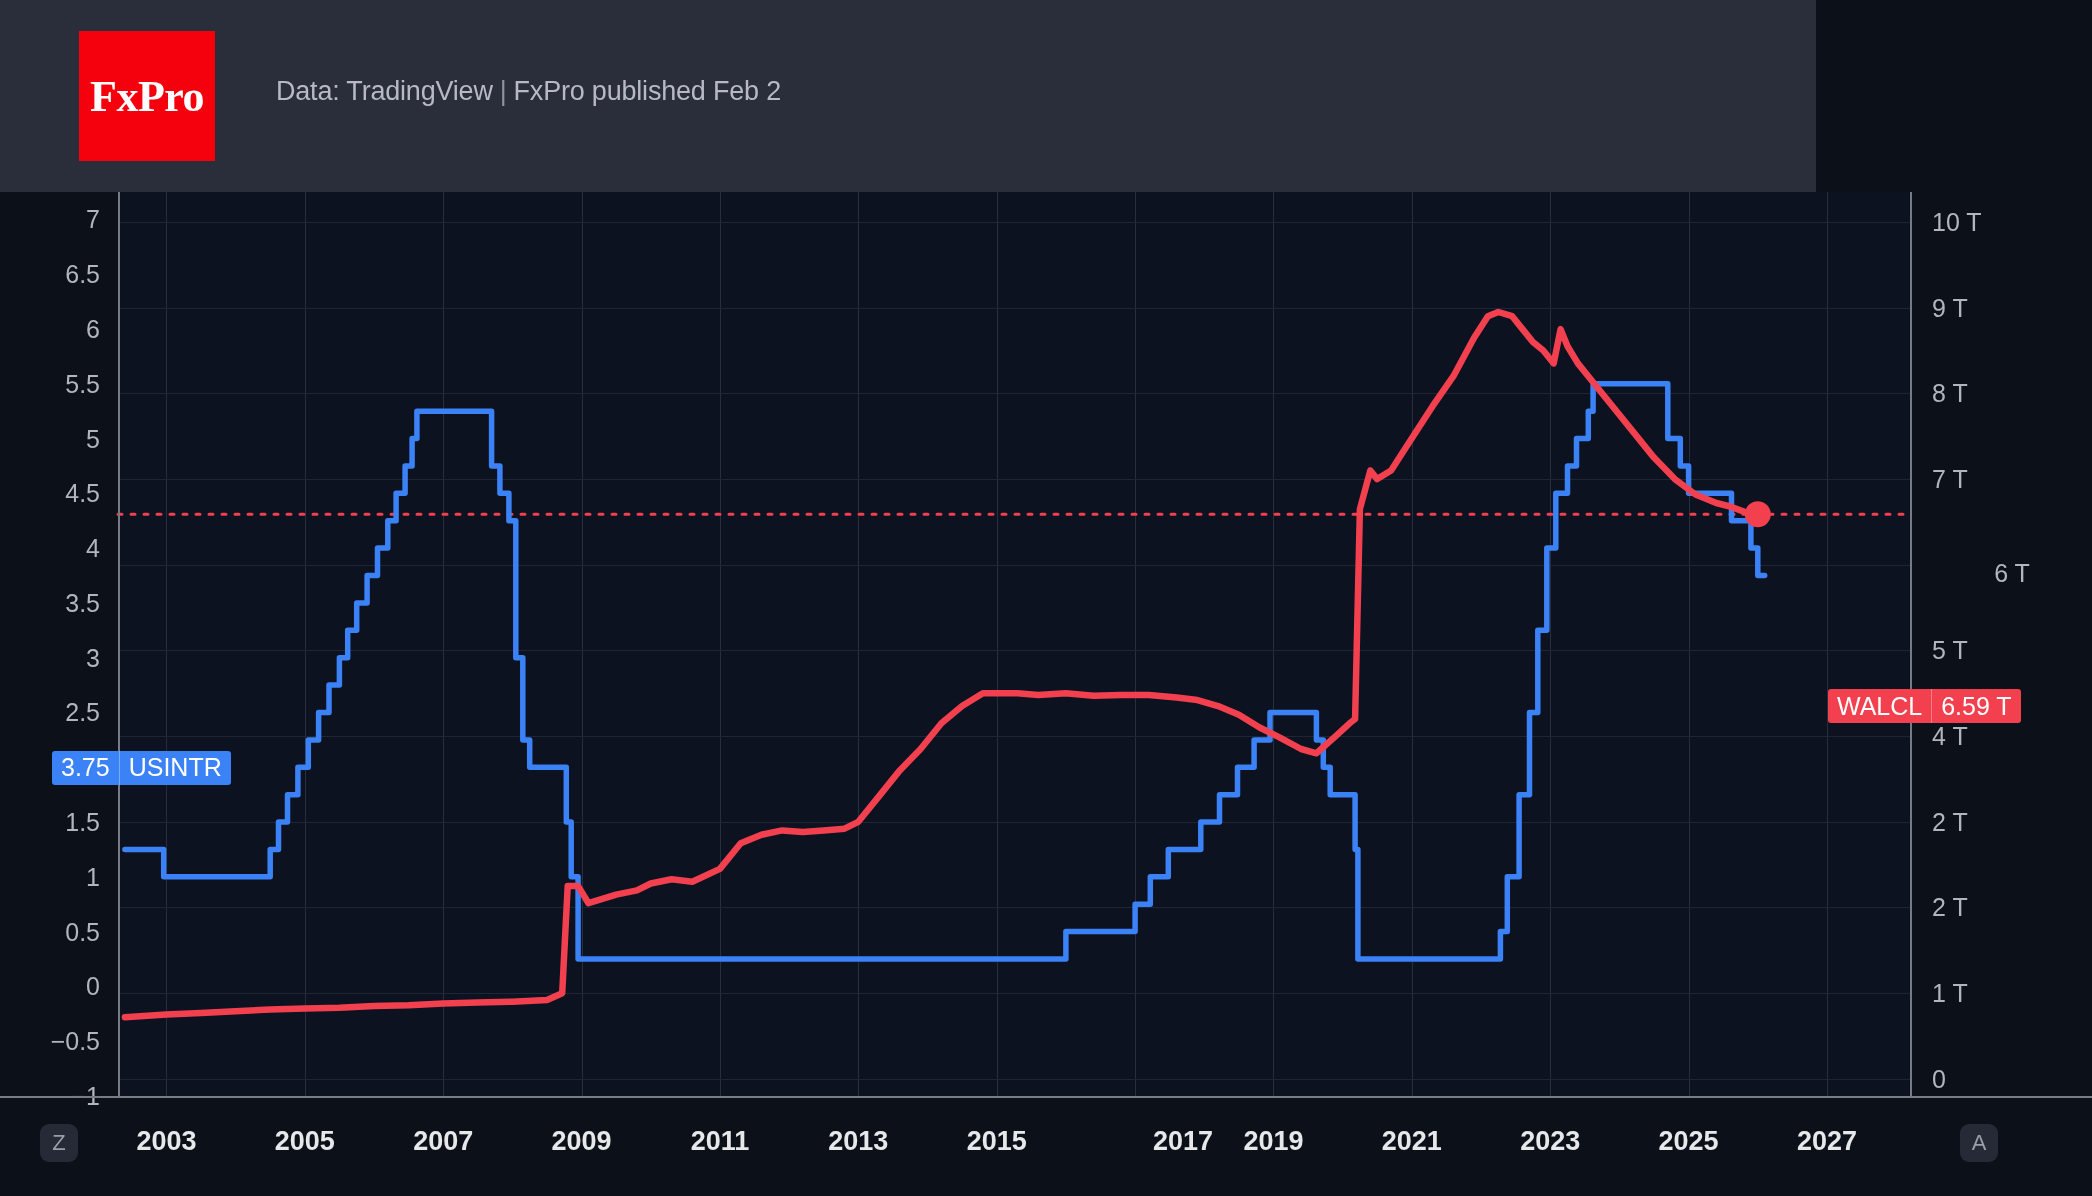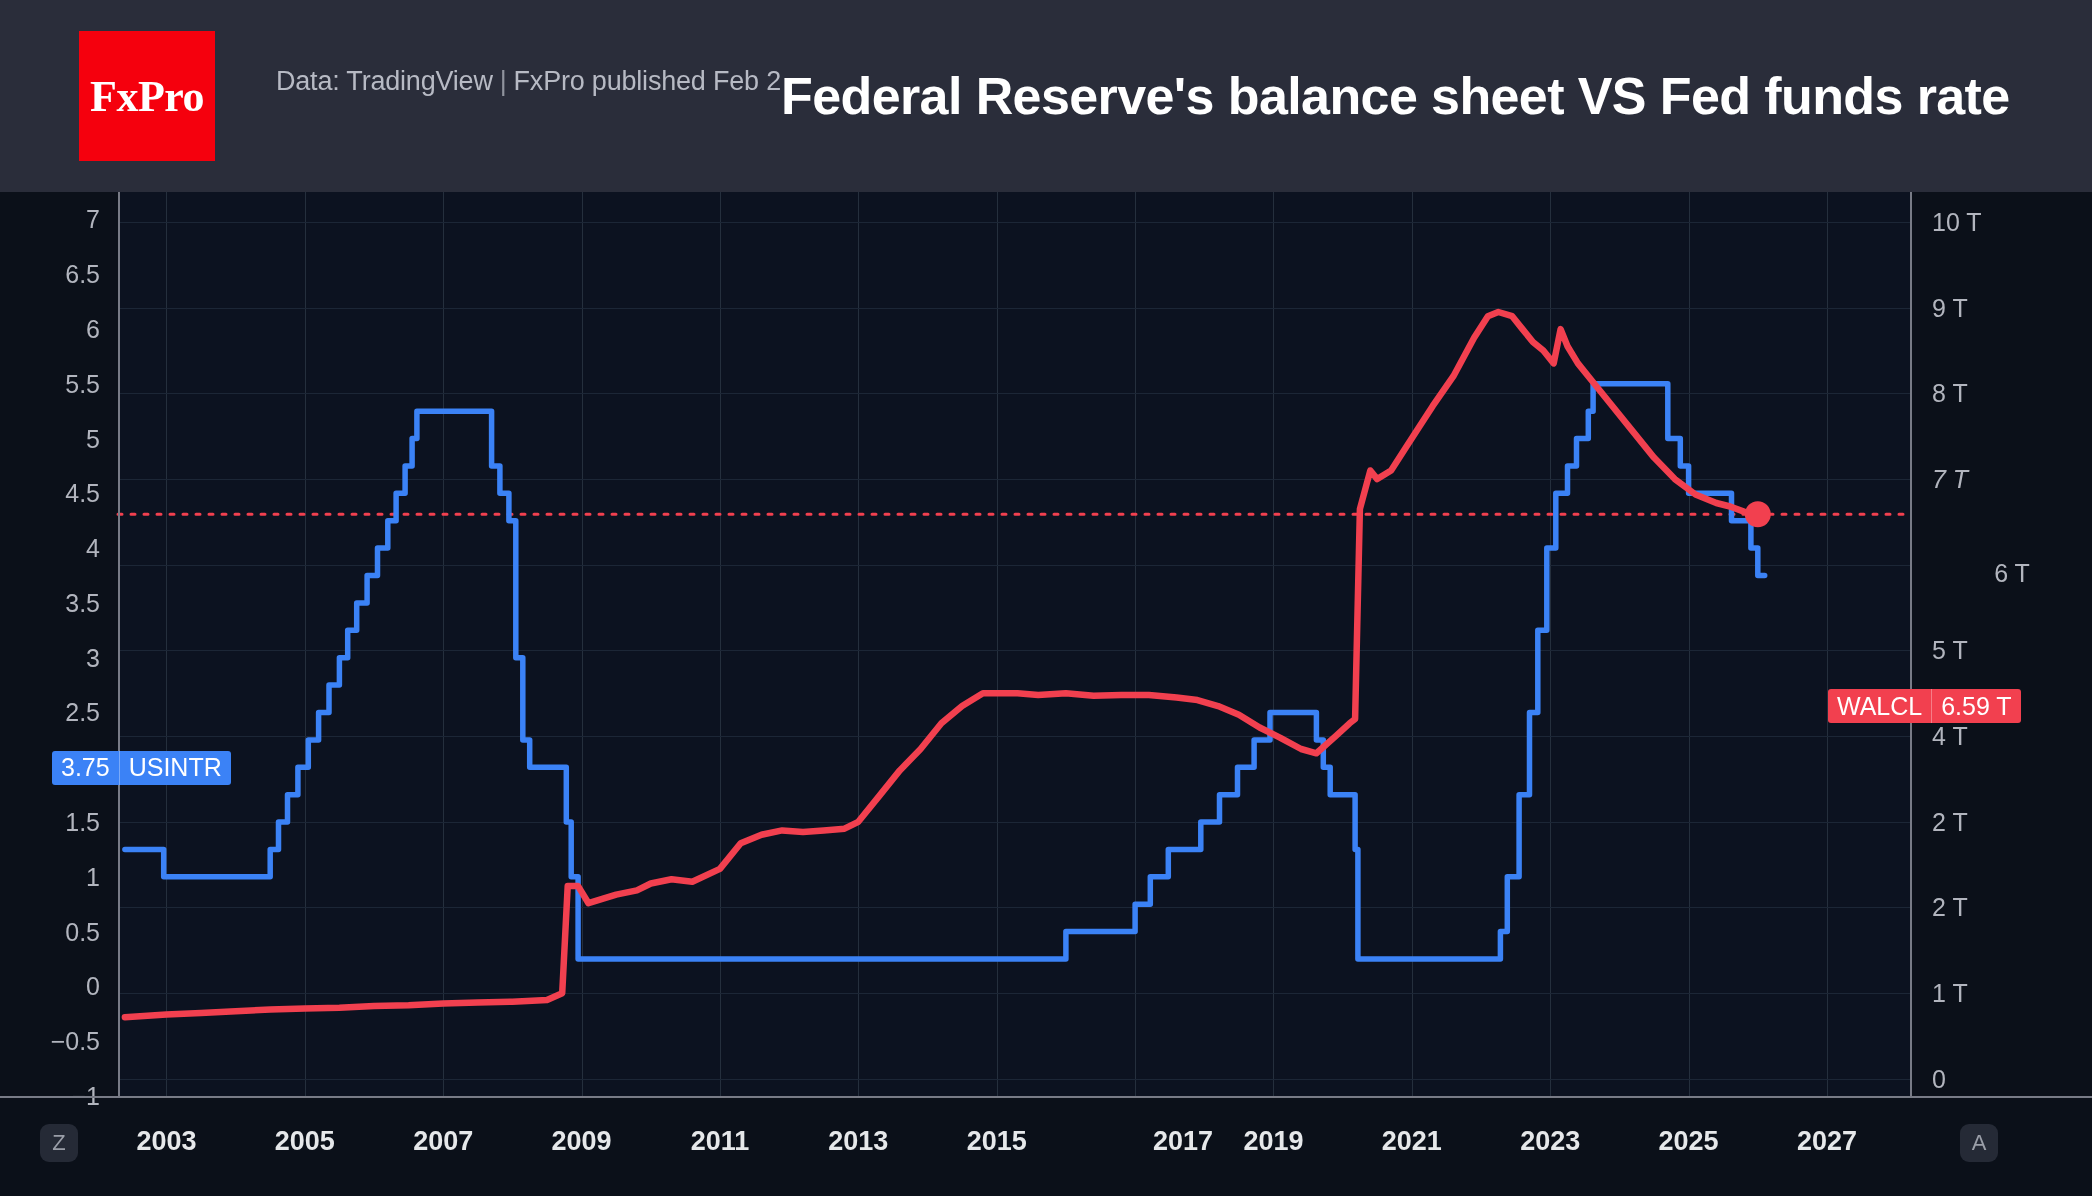--- a/index.html
+++ b/index.html
@@ -7,21 +7,21 @@
     width: 2092px; height: 1196px;
     background: #0b1019;
     font-family: "Liberation Sans", sans-serif;
     overflow: hidden;
   }
   #root { position: relative; width: 2092px; height: 1196px; background: #0b1019; }
 
   
   .header {
     position: absolute; left: 0; top: 0;
-    width: 2092px; height: 192px;
+    width: 1816px; height: 192px;
     background: #2a2d3a;
     display: flex; align-items: center;
   }
   .logo {
     width: 136px; height: 130px;
     background: #f5000d;
     margin-left: 79px;
     display: flex; align-items: center; justify-content: center;
     flex: none;
   }
@@ -149,21 +149,20 @@
 <div id="root">
 
   <div class="header">
     <div class="logo">
       <span class="logo-text">FxPro</span>
     </div>
     <div class="header-texts">
       <div class="subtitle">
         <span>Data: TradingView</span><span class="sep">|</span><span>FxPro published Feb 2</span>
       </div>
-      <div class="maintitle">Federal Reserve's balance sheet VS Fed funds rate</div>
     </div>
   </div>
 
   <div class="chart-wrap">
 
     <div class="plot">
       <div id="vgrid">
           <div class="grid-line-v" style="left: 48.4324px;"></div>
           <div class="grid-line-v" style="left: 186.811px;"></div>
           <div class="grid-line-v" style="left: 325.189px;"></div>
@@ -220,21 +219,21 @@
           <div class="lbl-left" style="top: 904px;">−1</div>
         </div>
     </div>
     <div class="axis-vline" style="left:118px;"></div>
 
     <div class="right-axis">
       <div id="right-ticks">
           <div class="lbl-right" style="top: 29.9905px;">10 T</div>
           <div class="lbl-right" style="top: 115.678px;">9 T</div>
           <div class="lbl-right" style="top: 201.365px;">8 T</div>
-          <div class="lbl-right" style="top: 287.052px; font-style: italic;">7 T</div>
+          <div class="lbl-right" style="top: 287.052px;">7 T</div>
           <div class="lbl-right" style="top: 381px; text-align: center;">6 T</div>
           <div class="lbl-right" style="top: 458.427px;">5 T</div>
           <div class="lbl-right" style="top: 544.114px;">4 T</div>
           <div class="lbl-right" style="top: 629.801px;">2 T</div>
           <div class="lbl-right" style="top: 715.488px;">2 T</div>
           <div class="lbl-right" style="top: 801.175px;">1 T</div>
           <div class="lbl-right" style="top: 886.863px;">0</div>
         </div>
     </div>
     <div class="axis-vline" style="left:1910px;"></div>

